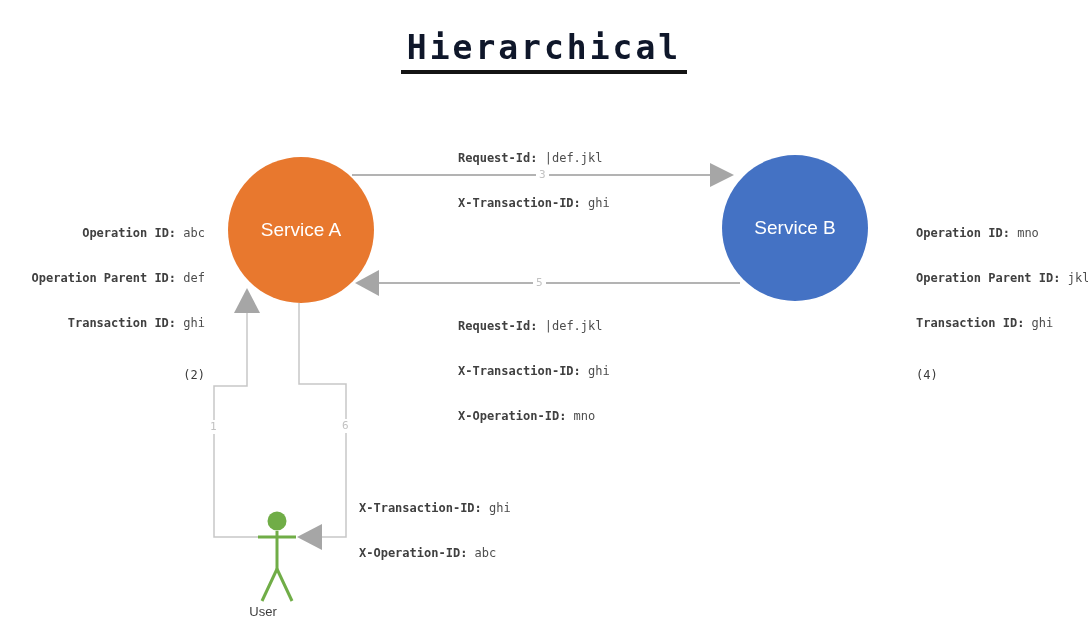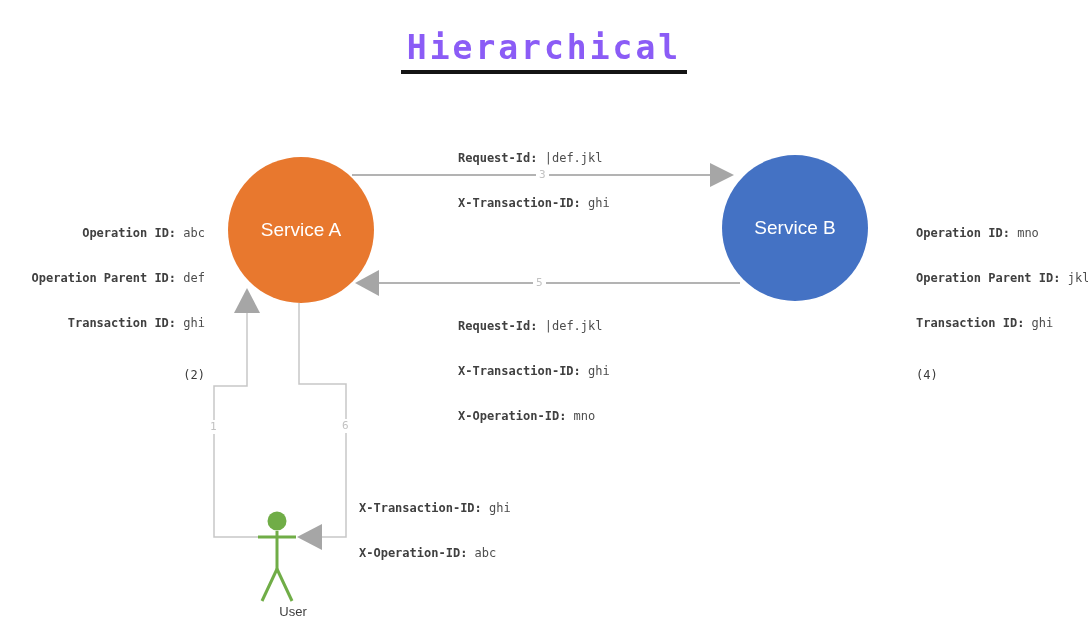--- a/index.html
+++ b/index.html
@@ -15,21 +15,21 @@
     position: absolute;
     top: 28px; left: 0; width: 100%;
     text-align: center;
   }
   .title-text {
     display: inline-block;
     font-family: "DejaVu Sans Mono", monospace;
     font-weight: bold;
     font-size: 33px;
     letter-spacing: 3px;
-    color: #8b5cf6;
+    color: #0f172a;
     border-bottom: 4px solid #141414;
     padding: 0 6px 3px 6px;
   }
   svg.layer { position: absolute; top: 0; left: 0; }
   .mono-block {
     position: absolute;
     font-family: "DejaVu Sans Mono", monospace;
     font-size: 12px;
     line-height: 15px;
     white-space: pre;
@@ -52,21 +52,21 @@
     position: absolute;
     font-family: "DejaVu Sans Mono", monospace;
     font-size: 11px;
     line-height: 14px;
     color: #c2c2c2;
     background: #ffffff;
     padding: 0 3px;
   }
   .user-label {
     position: absolute;
-    left: 258px; top: 604px; width: 70px;
+    left: 228px; top: 604px; width: 70px;
     text-align: center;
     font-family: "Liberation Sans", sans-serif;
     font-size: 13px;
     color: #3d3d3d;
   }
 </style>
 </head>
 <body>
 
 <div class="canvas">

